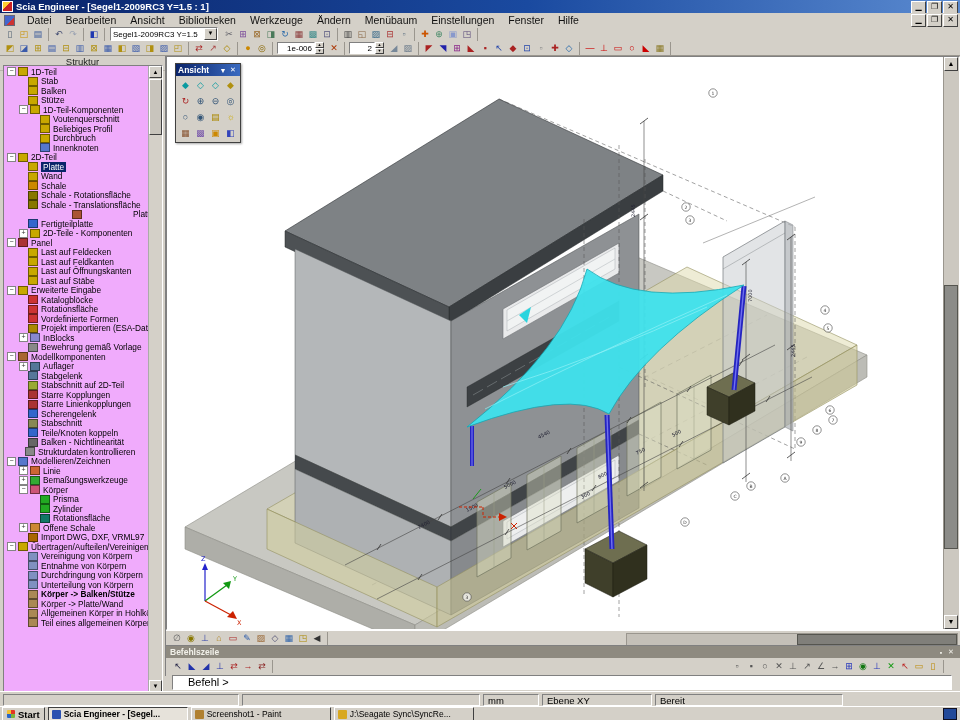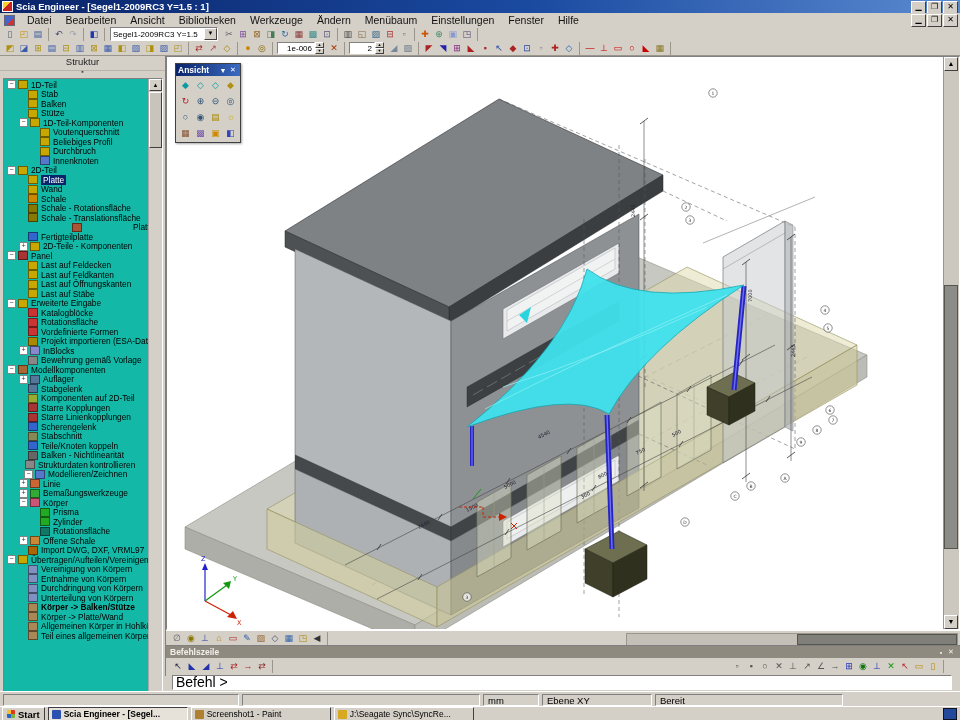--- a/index.html
+++ b/index.html
@@ -32,21 +32,21 @@
     font-size:6px;text-align:center;line-height:9px;}
   .spin{display:flex;height:12px;margin:0 2px;}
   .spin .val{width:34px;background:#fff;border:1px solid;border-color:#808080 #fff #fff #808080;font-size:8px;text-align:right;padding-right:2px;line-height:11px;}
   .spin .btns{display:flex;flex-direction:column;width:9px;}
   .spin .btns div{flex:1;background:#d4d0c8;border:1px solid;border-color:#fff #404040 #404040 #fff;font-size:4px;line-height:4px;text-align:center;}
   
   #leftpanel{position:absolute;left:0;top:56px;width:166px;height:620px;background:#d4d0c8;border-right:1px solid #808080;box-sizing:border-box;}
   #lp-head{height:14px;display:flex;align-items:center;font-size:9.5px;color:#222;padding:0 3px;border-bottom:1px solid #b8b4ac;flex-direction:column;}
   #lp-head .sp{flex:1;}
   #lp-head .hbtn{width:11px;height:10px;font-size:7px;line-height:9px;text-align:center;color:#444;}
-  #treebox{position:absolute;left:3px;top:22px;width:160px;height:628px;background:#14b8a6;
+  #treebox{position:absolute;left:3px;top:9px;width:160px;height:628px;background:#f0abfc;
     border:1px solid;border-color:#808080 #fff #fff #808080;box-sizing:border-box;overflow:hidden;}
   #treerows{position:absolute;left:0;top:1px;width:144px;}
   .trow{height:9.5px;display:flex;align-items:center;white-space:nowrap;}
   .texp{width:7px;height:7px;border:1px solid #848484;background:#fff;font-size:7px;line-height:5px;text-align:center;margin-right:2px;flex:none;color:#333;}
   .texpsp{width:9px;flex:none;}
   .ticon{width:8px;height:7px;border:1px solid rgba(0,0,0,.45);margin-right:3px;flex:none;}
   .tlab{font-size:8.3px;color:#000;}
   .trow.sel .tlab{background:#0a246a;color:#fff;padding:0 2px;}
   #tree-vscroll{position:absolute;right:0;top:0;width:13px;height:100%;background:#d4d0c8;border-left:1px solid #aaa;}
   #tree-vscroll .sb{width:13px;height:12px;background:#d4d0c8;border:1px solid;border-color:#fff #404040 #404040 #fff;font-size:6px;text-align:center;line-height:10px;box-sizing:border-box;}
@@ -81,21 +81,21 @@
   #cb-scroll{position:absolute;right:2px;top:2px;width:330px;height:11px;background:#c4c0b8;border:1px solid #9a968e;display:flex;}
   #cb-scroll .thumb{margin-left:auto;width:158px;height:9px;background:#807f7a;border:1px solid #55554f;}
   
   #cmdpanel{position:absolute;left:166px;top:645px;width:794px;height:46px;background:#d4d0c8;border-top:1px solid #808080;box-sizing:border-box;}
   #cmd-head{height:12px;background:#8e8a80;display:flex;align-items:center;padding:0 4px;}
   #cmd-head .t{color:#f2f1ea;font-size:8.5px;font-weight:bold;flex:1;}
   #cmd-head .pb{color:#f2f1ea;font-size:7px;width:10px;text-align:center;}
   #cmd-tools{height:17px;display:flex;align-items:center;padding-left:4px;}
   #cmd-snaps{margin-left:auto;display:flex;margin-right:14px;}
   #cmd-input{margin:0 8px 0 6px;height:13px;background:#fff;border:1px solid;border-color:#808080 #fff #fff #808080;
-    font-size:14px;line-height:12px;padding-left:3px;color:#000;}
+    font-size:11px;line-height:12px;padding-left:15px;color:#000;}
   
   #statusbar{position:absolute;left:0;top:691px;width:960px;height:15px;background:#d4d0c8;border-top:1px solid #fff;display:flex;align-items:center;padding-top:1px;box-sizing:border-box;}
   .sfield{height:12px;border:1px solid;border-color:#808080 #fff #fff #808080;margin-left:3px;
     font-size:9.5px;line-height:11px;padding-left:4px;color:#000;box-sizing:border-box;}
   
   #taskbar{position:absolute;left:0;top:706px;width:960px;height:14px;background:#d4d0c8;border-top:1px solid #fff;display:flex;align-items:center;}
   #startbtn{height:12px;margin-left:2px;display:flex;align-items:center;background:#d4d0c8;
     border:1px solid;border-color:#fff #404040 #404040 #fff;padding:0 4px;font-weight:bold;font-size:9.5px;}
   #startbtn .flag{width:8px;height:8px;margin-right:3px;
     background:conic-gradient(#e33422 0 25%,#7bb33a 0 50%,#2a66c8 0 75%,#f4c030 0);border-radius:1px;}
@@ -555,21 +555,21 @@
             <span class="tlab">Auflager</span>
           </div>
           <div class="trow" style="padding-left: 15px;">
             <span class="texpsp"></span>
             <span class="ticon" style="background: rgb(85, 119, 153);"></span>
             <span class="tlab">Stabgelenk</span>
           </div>
           <div class="trow" style="padding-left: 15px;">
             <span class="texpsp"></span>
             <span class="ticon" style="background: rgb(153, 170, 51);"></span>
-            <span class="tlab">Komponenten auf 2D-Teil</span>
+            <span class="tlab">Stabschnitt auf 2D-Teil</span>
           </div>
           <div class="trow" style="padding-left: 15px;">
             <span class="texpsp"></span>
             <span class="ticon" style="background: rgb(170, 51, 51);"></span>
             <span class="tlab">Starre Kopplungen</span>
           </div>
           <div class="trow" style="padding-left: 15px;">
             <span class="texpsp"></span>
             <span class="ticon" style="background: rgb(170, 51, 51);"></span>
             <span class="tlab">Starre Linienkopplungen</span>
@@ -592,21 +592,21 @@
           <div class="trow" style="padding-left: 15px;">
             <span class="texpsp"></span>
             <span class="ticon" style="background: rgb(102, 102, 102);"></span>
             <span class="tlab">Balken - Nichtlinearität</span>
           </div>
           <div class="trow" style="padding-left: 12px;">
             <span class="texpsp"></span>
             <span class="ticon" style="background: rgb(136, 136, 136);"></span>
             <span class="tlab">Strukturdaten kontrollieren</span>
           </div>
-          <div class="trow" style="padding-left: 20px;">
+          <div class="trow" style="padding-left: 3px;">
             <span class="texp">−</span>
             <span class="ticon" style="background: rgb(85, 119, 204);"></span>
             <span class="tlab">Modellieren/Zeichnen</span>
           </div>
           <div class="trow" style="padding-left: 15px;">
             <span class="texp">+</span>
             <span class="ticon" style="background: rgb(204, 102, 51);"></span>
             <span class="tlab">Linie</span>
           </div>
           <div class="trow" style="padding-left: 15px;">

